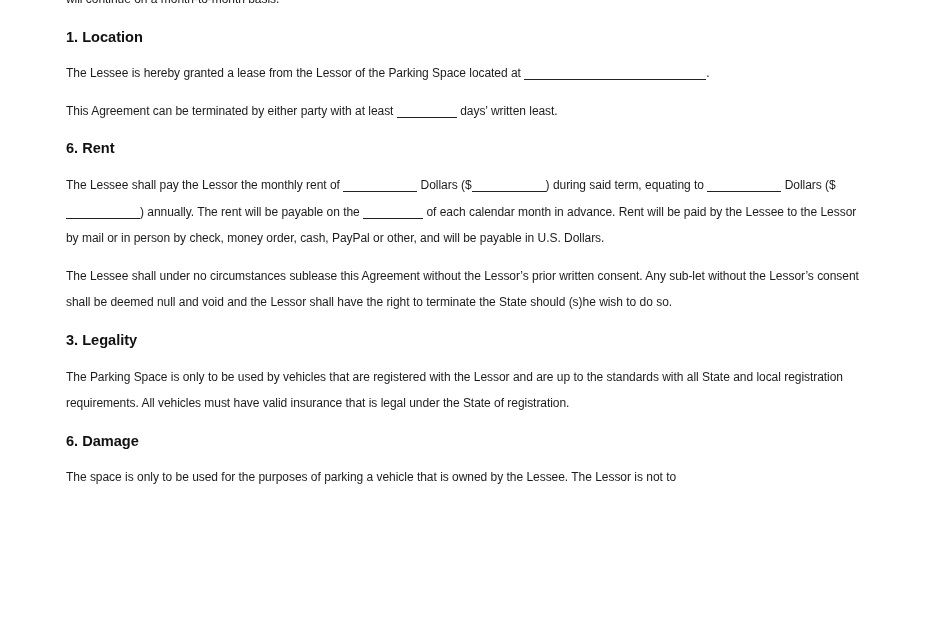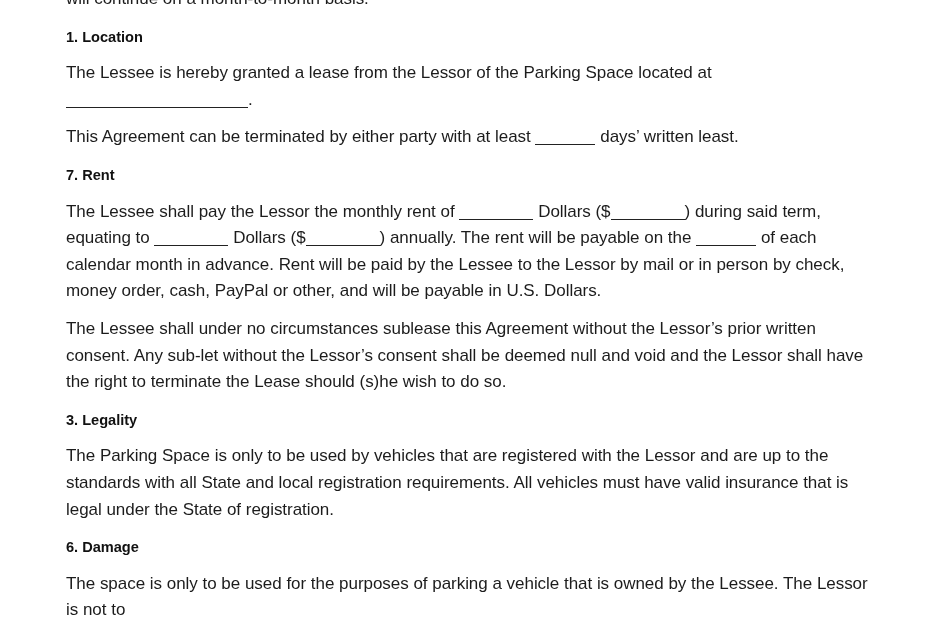--- a/index.html
+++ b/index.html
@@ -28,21 +28,21 @@
 
   
   .doc {
     position: absolute;
     left: 66px;
     right: 60px;
     top: -14px;
   }
 
   .para {
-    font-size: 17px;
+    font-size: 12px;
     line-height: 26.6px;
     letter-spacing: -0.05px;
     margin: 0;
     padding: 0;
     text-align: left;
     word-spacing: 0.1px;
     color: #1c1c1c;
   }
 
   .heading {
@@ -81,28 +81,28 @@
 
     <p class="para gap-after-para">
       <span>The Lessee is hereby granted a lease from the Lessor of the Parking Space located at </span><span class="blank blank-xl"></span><span>.</span>
     </p>
 
 
     <p class="para gap-after-para">
       <span>This Agreement can be terminated by either party with at least </span><span class="blank blank-md"></span><span> days’ written least.</span>
     </p>
 
-    <h2 class="heading gap-after-heading">7. Rent</h2>
+    <h2 class="heading gap-after-heading">6. Rent</h2>
 
     <p class="para gap-after-para">
       <span>The Lessee shall pay the Lessor the monthly rent of </span><span class="blank blank-lg"></span><span> Dollars ($</span><span class="blank blank-lg"></span><span>) during said term, equating to </span><span class="blank blank-lg"></span><span> Dollars ($</span><span class="blank blank-lg"></span><span>) annually. The rent will be payable on the </span><span class="blank blank-md"></span><span> of each calendar month in advance. Rent will be paid by the Lessee to the Lessor by mail or in person by check, money order, cash, PayPal or other, and will be payable in U.S. Dollars.</span>
     </p>
 
 
-    <p class="para gap-after-para">The Lessee shall under no circumstances sublease this Agreement without the Lessor’s prior written consent. Any sub-let without the Lessor’s consent shall be deemed null and void and the Lessor shall have the right to terminate the Lease should (s)he wish to do so.</p>
+    <p class="para gap-after-para">The Lessee shall under no circumstances sublease this Agreement without the Lessor’s prior written consent. Any sub-let without the Lessor’s consent shall be deemed null and void and the Lessor shall have the right to terminate the State should (s)he wish to do so.</p>
 
     <h2 class="heading gap-after-heading">3. Legality</h2>
 
     <p class="para gap-after-para">The Parking Space is only to be used by vehicles that are registered with the Lessor and are up to the standards with all State and local registration requirements. All vehicles must have valid insurance that is legal under the State of registration.</p>
 
     <h2 class="heading gap-after-heading">6. Damage</h2>
 
     <p class="para">The space is only to be used for the purposes of parking a vehicle that is owned by the Lessee. The Lessor is not to</p>
 
   </div>

